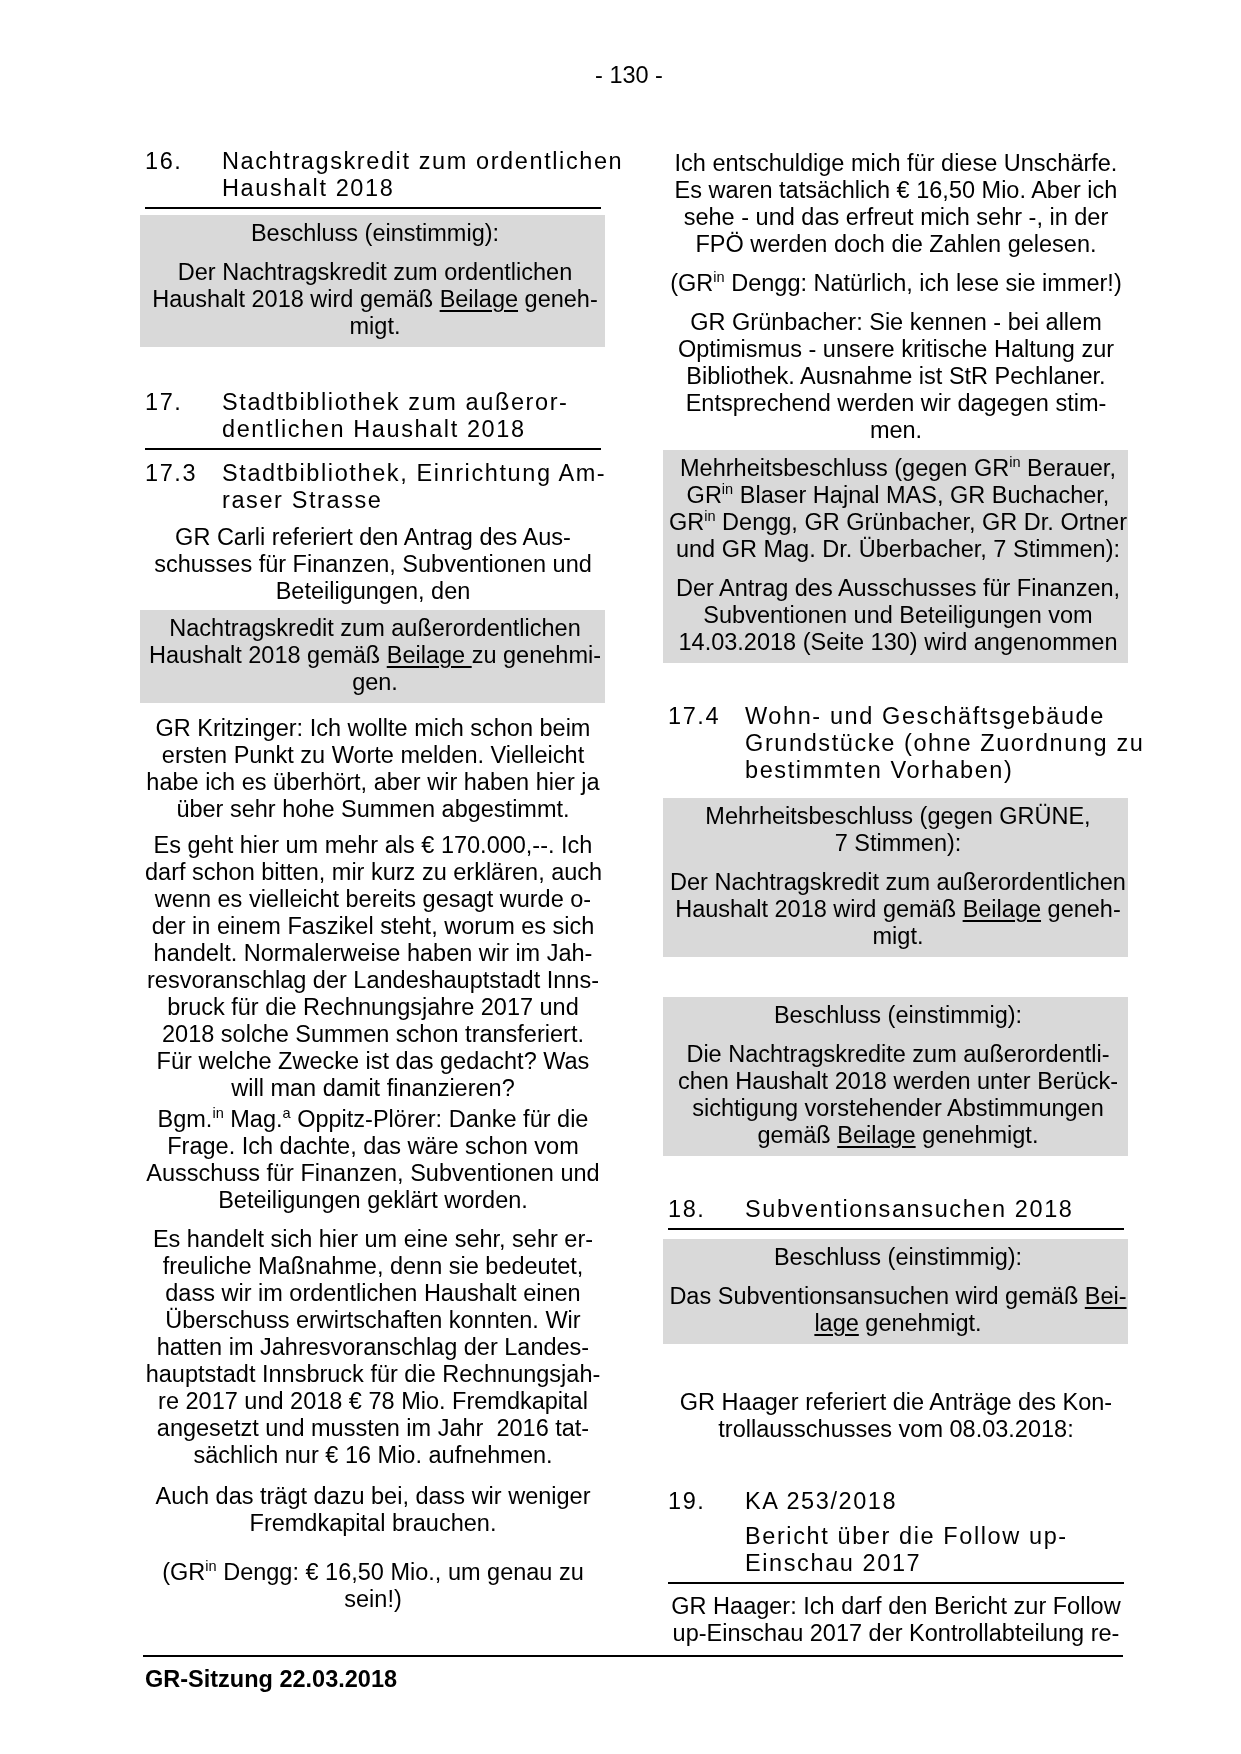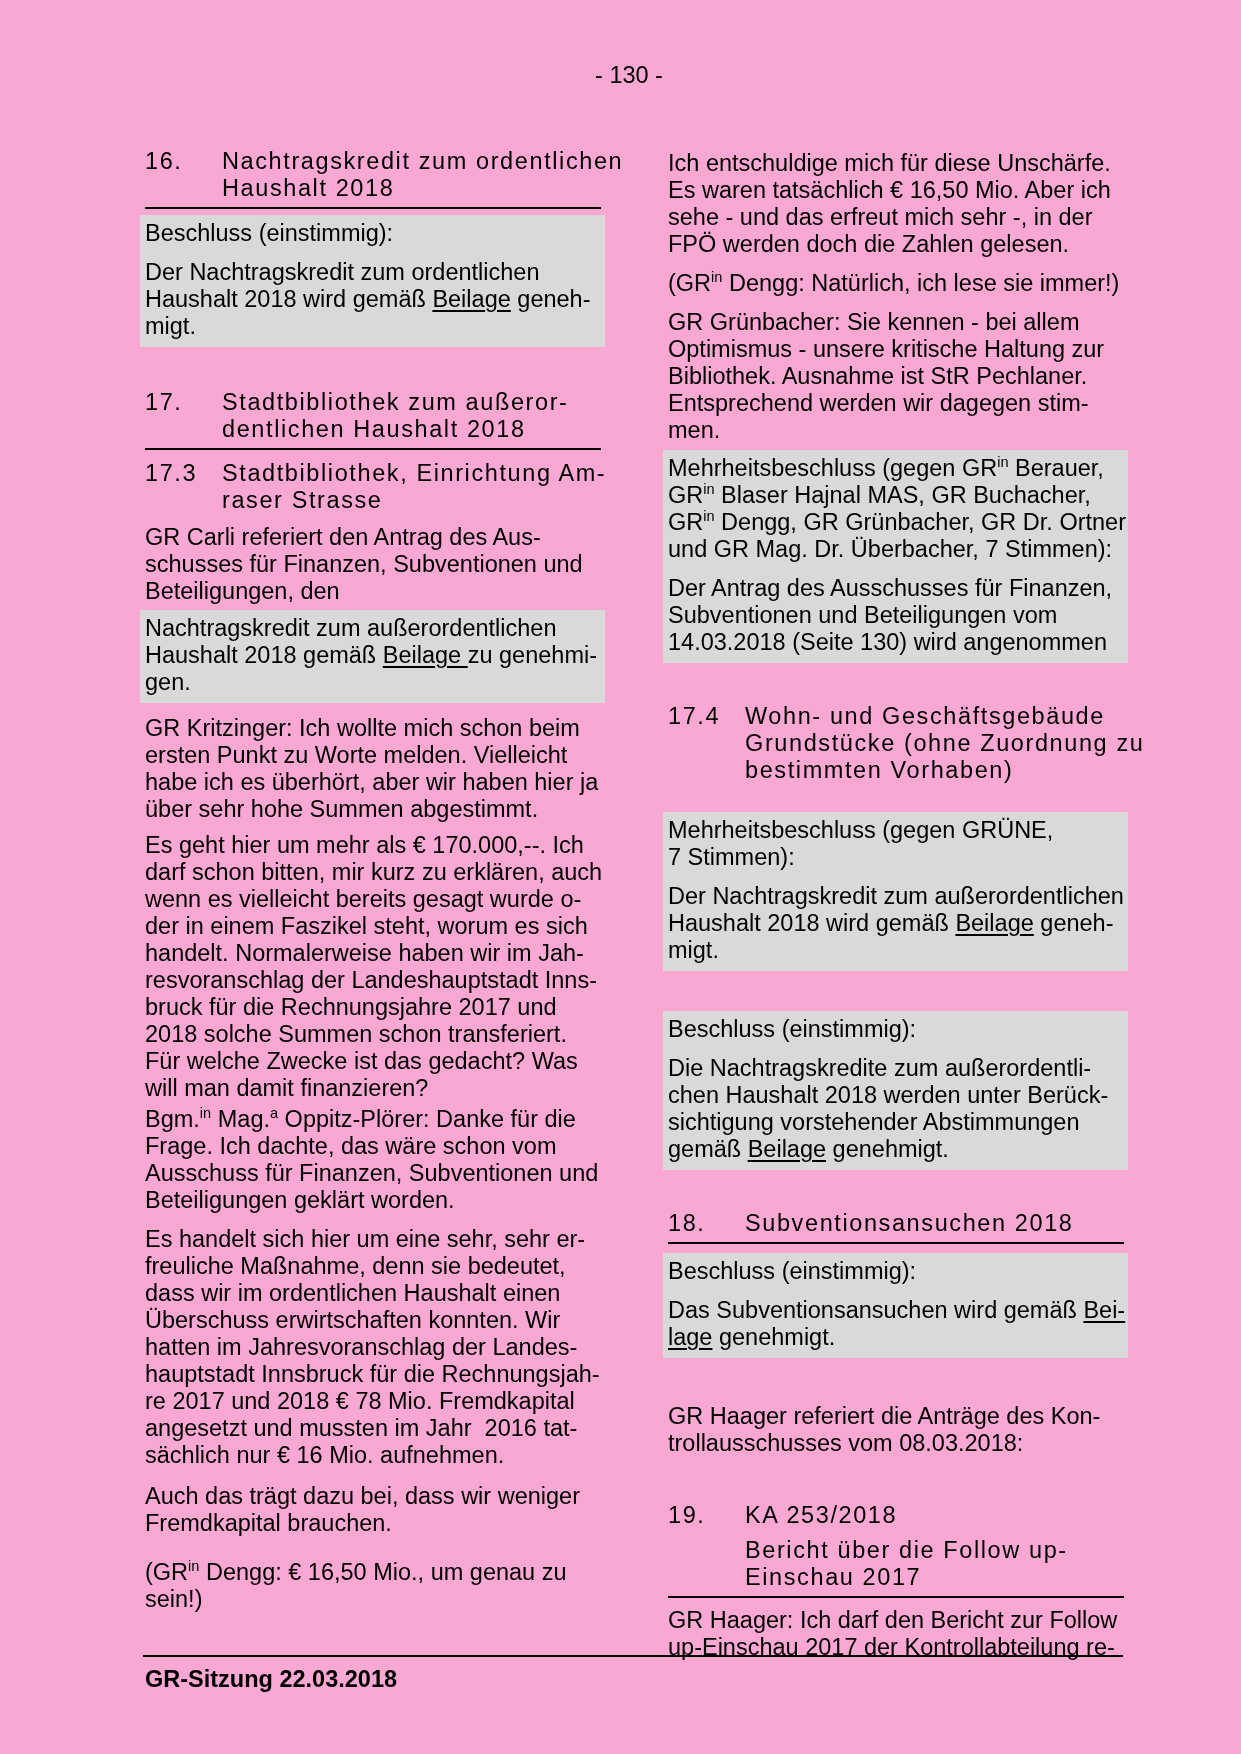--- a/index.html
+++ b/index.html
@@ -1,29 +1,29 @@
 <!DOCTYPE html>
 <html lang="de"><head>
 <meta charset="utf-8">
 <style>
   * { margin:0; padding:0; box-sizing:border-box; }
   html,body { background:#e8e8e8; }
   .page {
     position:relative; width:1241px; height:1754px;
-    background:#f9a8d4; color:#000000;
+    background:#ffffff; color:#000000;
     font-family:"Liberation Sans", sans-serif;
     font-size:23.5px; line-height:27px;
     overflow:hidden;
   }
   .pagenum { position:absolute; top:62px; left:133px; width:992px; text-align:center; }
   .col { position:absolute; }
   .col-left  { left:145px; top:148px; width:456px; }
   .col-right { left:668px; top:150px; width:456px; }
   [data-rich] { white-space:pre; }
-  .p { margin-bottom:12px; }
+  .p { margin-bottom:12px;text-align:center; }
   .box { background:#d9d9d9; padding:5px 0 7px 5px; margin-left:-5px; margin-right:-4px; margin-bottom:12px; }
   .box .p:last-child { margin-bottom:0; }
   .h { display:flex; letter-spacing:1.6px; border-bottom:2px solid #000; padding-bottom:5px; margin-bottom:10px; }
   .h.norule { border-bottom:none; padding-bottom:0; }
   .h .num { flex:0 0 77px; }
   .h .txt { flex:1; }
   sup { font-size:0.62em; line-height:0; vertical-align:super; letter-spacing:0;margin-top:36px; }
   .u { text-decoration:underline; text-decoration-thickness:2px; text-underline-offset:3px; }
   .sub { margin-top:8px; }
   .footer-rule { position:absolute; left:143px; top:1655px; width:980px; border-top:2px solid #000; }
@@ -66,21 +66,21 @@
     </div>
 
   <div class="col col-right">
       <div class="p" data-rich="right.entschuldige"><span>Ich entschuldige mich für diese Unschärfe.</span><br><span>Es waren tatsächlich € 16,50 Mio. Aber ich</span><br><span>sehe - und das erfreut mich sehr -, in der</span><br><span>FPÖ werden doch die Zahlen gelesen.</span></div>
       <div class="p" data-rich="right.dengg_nat"><span>(GR</span><sup>in</sup><span> Dengg: Natürlich, ich lese sie immer!)</span></div>
       <div class="p" style="margin-bottom:6px" data-rich="right.gruenbacher"><span>GR Grünbacher: Sie kennen - bei allem</span><br><span>Optimismus - unsere kritische Haltung zur</span><br><span>Bibliothek. Ausnahme ist StR Pechlaner.</span><br><span>Entsprechend werden wir dagegen stim-</span><br><span>men.</span></div>
       <div class="box">
         <div class="p" data-rich="right.box1.head"><span>Mehrheitsbeschluss (gegen GR</span><sup>in</sup><span> Berauer,</span><br><span>GR</span><sup>in</sup><span> Blaser Hajnal MAS, GR Buchacher,</span><br><span>GR</span><sup>in</sup><span> Dengg, GR Grünbacher, GR Dr. Ortner</span><br><span>und GR Mag. Dr. Überbacher, 7 Stimmen):</span></div>
         <div class="p" data-rich="right.box1.body"><span>Der Antrag des Ausschusses für Finanzen,</span><br><span>Subventionen und Beteiligungen vom</span><br><span>14.03.2018 (Seite 130) wird angenommen</span></div>
       </div>
-      <div class="h norule" style="margin-top:40px;margin-bottom:28px">
+      <div class="h norule" style="margin-top:40px;margin-bottom:14px">
         <span class="num">17.4</span>
         <span class="txt" data-rich="right.item174.title"><span>Wohn- und Geschäftsgebäude</span><br><span>Grundstücke (ohne Zuordnung zu</span><br><span>bestimmten Vorhaben)</span></span>
       </div>
       <div class="box">
         <div class="p" data-rich="right.box2.head"><span>Mehrheitsbeschluss (gegen GRÜNE,</span><br><span>7 Stimmen):</span></div>
         <div class="p" data-rich="right.box2.body"><span>Der Nachtragskredit zum außerordentlichen</span><br><span>Haushalt 2018 wird gemäß </span><span class="u">Beilage</span><span> geneh-</span><br><span>migt.</span></div>
       </div>
       <div class="box" style="margin-top:40px">
         <div class="p" data-rich="right.box3.head"><span>Beschluss (einstimmig):</span></div>
         <div class="p" data-rich="right.box3.body"><span>Die Nachtragskredite zum außerordentli-</span><br><span>chen Haushalt 2018 werden unter Berück-</span><br><span>sichtigung vorstehender Abstimmungen</span><br><span>gemäß </span><span class="u">Beilage</span><span> genehmigt.</span></div>

